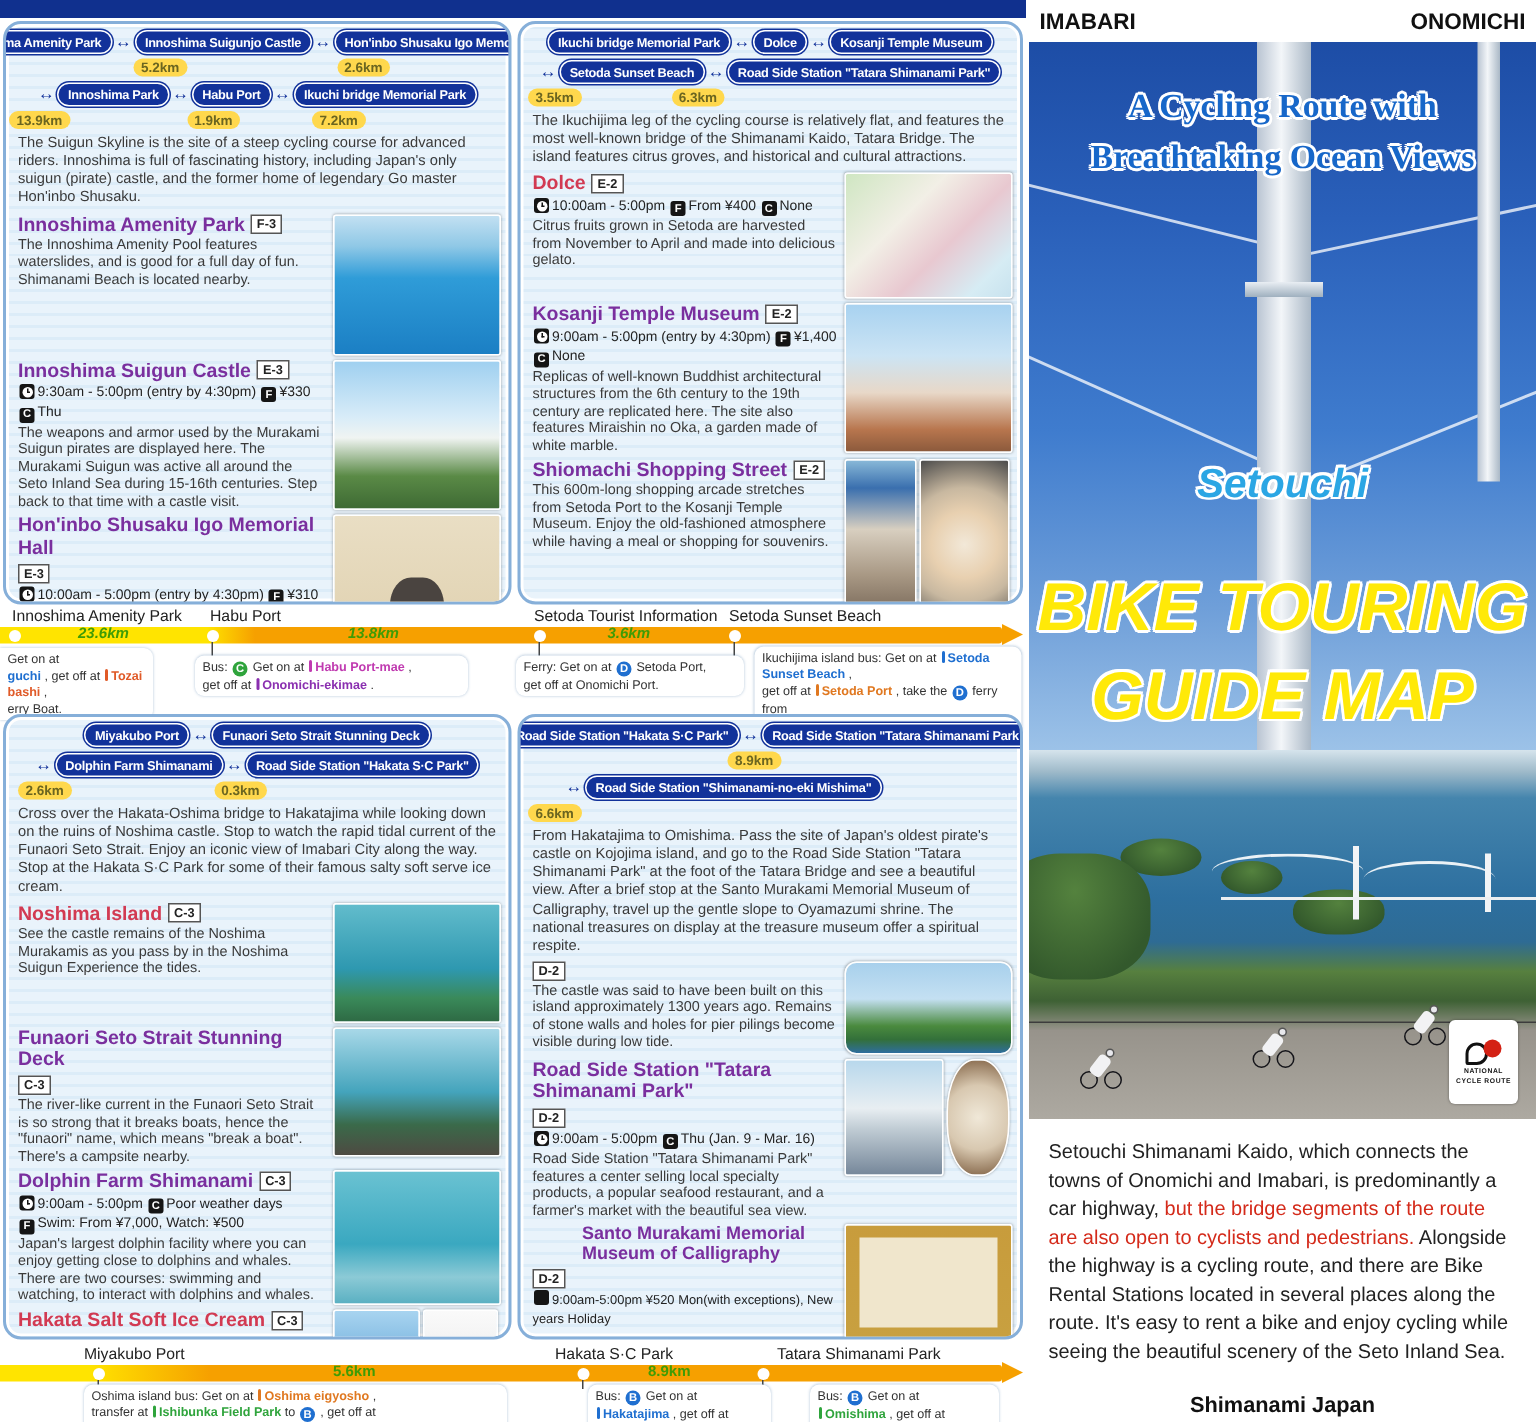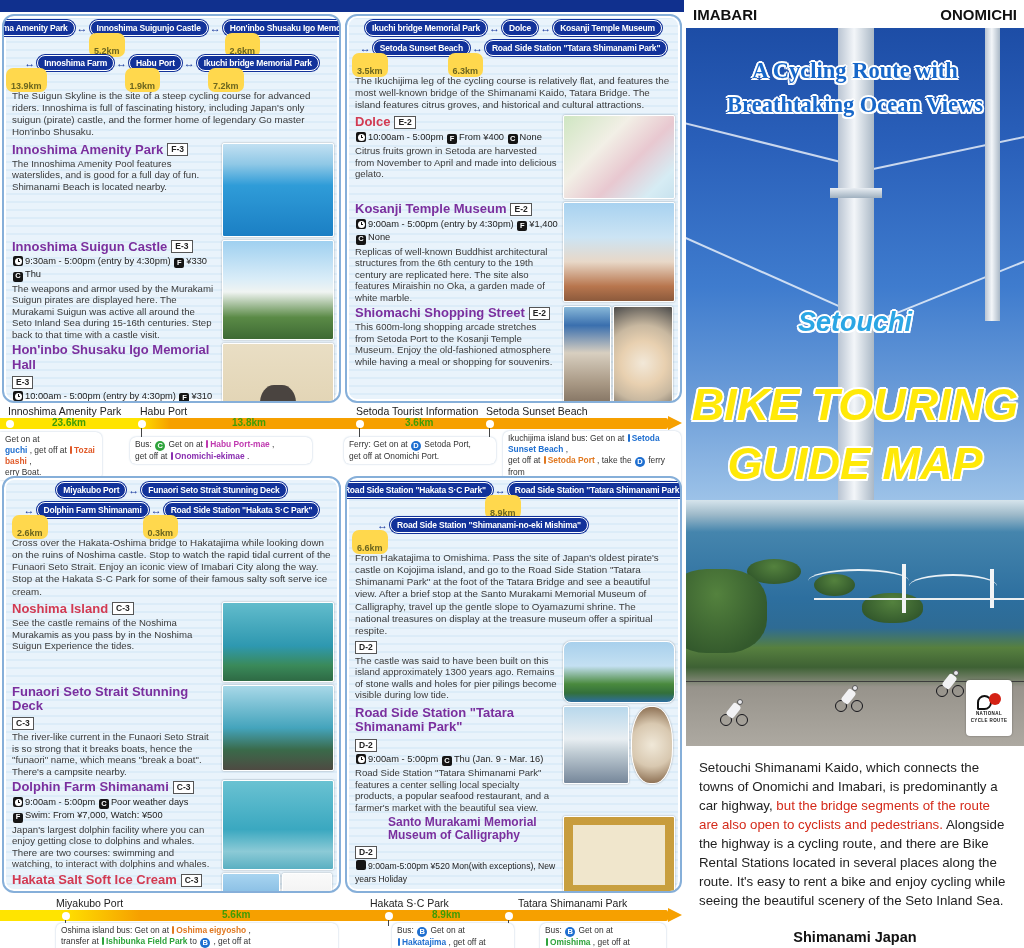--- a/index.html
+++ b/index.html
@@ -25,21 +25,21 @@
   .pill-row { display:flex; justify-content:center; align-items:center; gap:2px; margin-top:4px; padding:0 2px; }
   .pill {
     background:#12329a; color:#fff; font-weight:bold; font-size:8.5px; letter-spacing:-0.2px;
     padding:2px 6px; border-radius:10px; border:1px solid #fff;
     box-shadow:0 0 0 1px #12329a; white-space:nowrap;
   }
   .arrow { color:#12329a; font-weight:bold; font-size:11px; line-height:1; }
   .dist-row { display:flex; align-items:center; height:13px; margin-top:2px; }
   .chip {
     background:#ffd84d; color:#6b6520; font-size:9px; font-weight:bold;
-    padding:12px 5px; border-radius:7px; white-space:nowrap; height:12px; line-height:12px;
+    padding:0 5px; border-radius:7px; white-space:nowrap; height:12px; line-height:12px;
   }
   .intro { font-size:9.8px; color:#3a3a3a; padding:4px 8px 2px 8px; line-height:1.24; }
   .section { display:flex; gap:5px; padding:2px 5px 1px 8px; }
   .sec-main { flex:1; min-width:0; }
   .sec-photo { width:112px; flex:none; display:flex; flex-direction:column; gap:2px; }
   .sec-photo-row { display:flex; gap:2px; }
   .photo { border:1px solid #fff; box-shadow:0 0 2px rgba(0,0,0,.35); border-radius:2px; width:100%; }
   .sec-head { display:flex; align-items:center; gap:4px; flex-wrap:wrap; }
   .sec-title { font-size:13px; font-weight:bold; line-height:1.1; }
   .grid-tag { font-size:8.5px; font-weight:bold; border:1px solid #555; background:#fff; color:#222; padding:0 3px; line-height:11px; }
@@ -54,21 +54,21 @@
   .clockface::after  { content:""; position:absolute; left:3px; top:3px; width:2px; height:1px; background:#151515; }
   .body { font-size:9.6px; color:#3a3a3a; line-height:1.2; margin-top:1px; }
 
   
   .band { position:absolute; left:0; width:684px; }
   #band1 { top:405px; height:69px; }
   #band2 { top:897px; height:51px; }
   .tl-labels { position:relative; height:13px; font-size:10.5px; color:#222; }
   .tl-label { position:absolute; top:0; white-space:nowrap; }
   .tl-bar { position:relative; height:11px; width:668px; border-radius:0 2px 2px 0; }
-  #band1 .tl-bar { background:linear-gradient(90deg,#ffe400 0 138px,#f6a000 170px 100%); }
+  #band1 .tl-bar { background:linear-gradient(90deg,#ffe400 0 138px,#f6a000 170px 100%);font-style:italic; }
   #band2 .tl-bar { background:linear-gradient(90deg,#ffe400 0 60px,#f6a000 140px 100%); }
   .tl-arrow { position:absolute; left:668px; top:-2px; width:0; height:0; border-left:14px solid #f6a000; border-top:7.5px solid transparent; border-bottom:7.5px solid transparent; }
   .tl-dot { position:absolute; top:1.5px; width:8px; height:8px; border-radius:50%; background:#fff; }
   .tl-dist { position:absolute; top:-1px; font-size:10px; font-weight:bold; color:#3f9c06; white-space:nowrap; }
   .tl-notes { position:relative; }
   .tl-note {
     position:absolute; background:#fff; border-radius:6px; padding:2px 5px;
     font-size:8.4px; line-height:1.3; color:#333; box-shadow:0 0 2px rgba(60,110,160,.4);
   }
   .tl-conn { position:absolute; width:1px; background:#444; }
@@ -154,21 +154,21 @@
       <span class="pill">Innoshima Suigunjo Castle</span>
       <span class="arrow">↔</span>
       <span class="pill">Hon'inbo Shusaku Igo Memorial Hall</span>
     </div>
     <div class="dist-row">
       <span class="chip" style="margin-left:85px">5.2km</span>
       <span class="chip" style="margin-left:100px">2.6km</span>
     </div>
     <div class="pill-row">
       <span class="arrow">↔</span>
-      <span class="pill">Innoshima Farm</span>
+      <span class="pill">Innoshima Park</span>
       <span class="arrow">↔</span>
       <span class="pill">Habu Port</span>
       <span class="arrow">↔</span>
       <span class="pill">Ikuchi bridge Memorial Park</span>
     </div>
     <div class="dist-row">
       <span class="chip" style="margin-left:2px">13.9km</span>
       <span class="chip" style="margin-left:78px">1.9km</span>
       <span class="chip" style="margin-left:48px">7.2km</span>
     </div>

